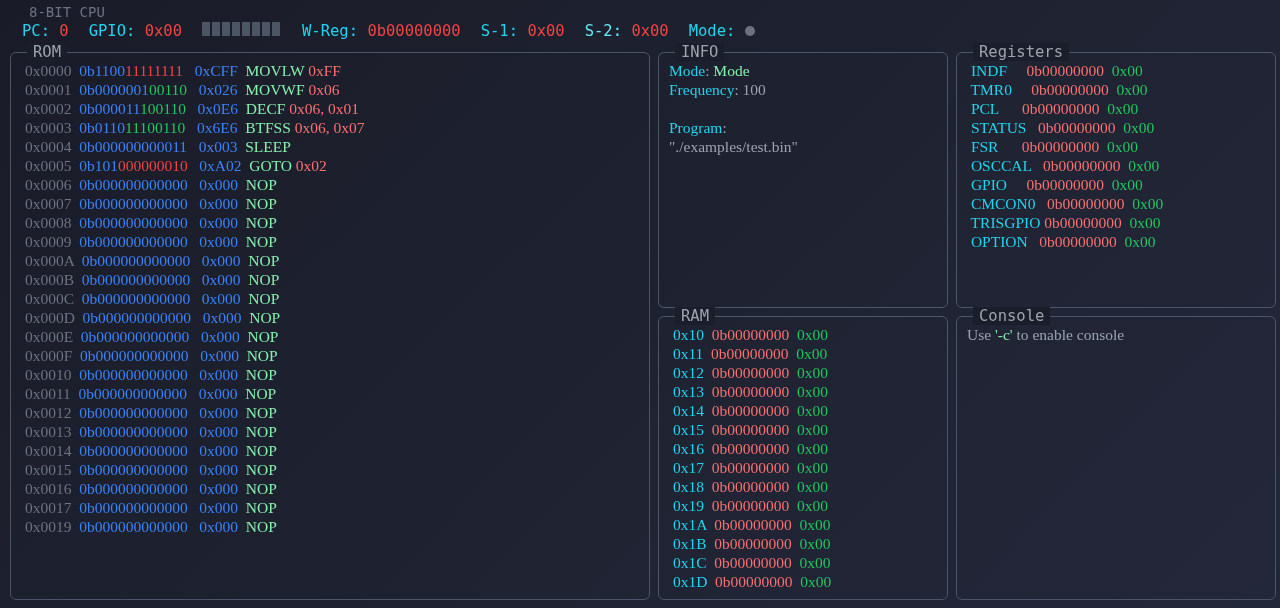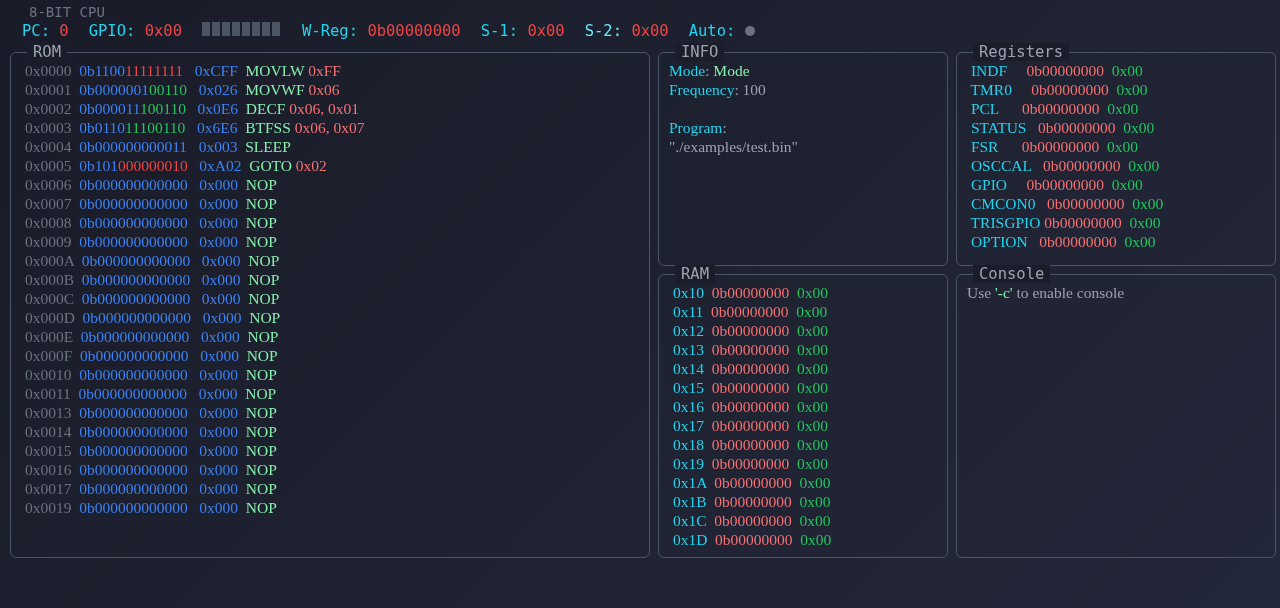--- a/index.html
+++ b/index.html
@@ -75,21 +75,21 @@
 
 <div class="title">8-BIT CPU</div>
 
 <div class="statusbar">
   <span><span class="sb-label">PC:</span> <span class="sb-val">0</span></span>
   <span><span class="sb-label">GPIO:</span> <span class="sb-val">0x00</span></span>
   <span class="bars" id="bars"><span class="bar off"></span><span class="bar off"></span><span class="bar off"></span><span class="bar off"></span><span class="bar off"></span><span class="bar off"></span><span class="bar off"></span><span class="bar off"></span></span>
   <span><span class="sb-label">W-Reg:</span> <span class="sb-val">0b00000000</span></span>
   <span><span class="sb-label">S-1:</span> <span class="sb-val">0x00</span></span>
   <span><span class="s2">S-2:</span> <span class="sb-val">0x00</span></span>
-  <span><span class="sb-label">Auto:</span> <span class="carrydot"></span></span>
+  <span><span class="sb-label">Mode:</span> <span class="carrydot"></span></span>
 </div>
 
 <div class="grid">
   <div class="panel rom">
     <div class="panel-title">ROM</div>
     <div id="rom-body">
         <div class="line"> <span class="addr">0x0000</span>  <span class="bin">0b1100<span class="hi">11111111</span></span>   <span class="hex">0xCFF</span>  <span class="mnem">MOVLW</span> <span class="arg">0xFF</span></div>
         <div class="line"> <span class="addr">0x0001</span>  <span class="bin">0b0000001<span class="g">00110</span></span>   <span class="hex">0x026</span>  <span class="mnem">MOVWF</span> <span class="arg">0x06</span></div>
         <div class="line"> <span class="addr">0x0002</span>  <span class="bin">0b000011<span class="g">100110</span></span>   <span class="hex">0x0E6</span>  <span class="mnem">DECF</span> <span class="arg">0x06, 0x01</span></div>
         <div class="line"> <span class="addr">0x0003</span>  <span class="bin">0b0110<span class="g">11100110</span></span>   <span class="hex">0x6E6</span>  <span class="mnem">BTFSS</span> <span class="arg">0x06, 0x07</span></div>
@@ -100,20 +100,21 @@
         <div class="line"> <span class="addr">0x0008</span>  <span class="bin">0b000000000000</span>   <span class="hex">0x000</span>  <span class="mnem">NOP</span></div>
         <div class="line"> <span class="addr">0x0009</span>  <span class="bin">0b000000000000</span>   <span class="hex">0x000</span>  <span class="mnem">NOP</span></div>
         <div class="line"> <span class="addr">0x000A</span>  <span class="bin">0b000000000000</span>   <span class="hex">0x000</span>  <span class="mnem">NOP</span></div>
         <div class="line"> <span class="addr">0x000B</span>  <span class="bin">0b000000000000</span>   <span class="hex">0x000</span>  <span class="mnem">NOP</span></div>
         <div class="line"> <span class="addr">0x000C</span>  <span class="bin">0b000000000000</span>   <span class="hex">0x000</span>  <span class="mnem">NOP</span></div>
         <div class="line"> <span class="addr">0x000D</span>  <span class="bin">0b000000000000</span>   <span class="hex">0x000</span>  <span class="mnem">NOP</span></div>
         <div class="line"> <span class="addr">0x000E</span>  <span class="bin">0b000000000000</span>   <span class="hex">0x000</span>  <span class="mnem">NOP</span></div>
         <div class="line"> <span class="addr">0x000F</span>  <span class="bin">0b000000000000</span>   <span class="hex">0x000</span>  <span class="mnem">NOP</span></div>
         <div class="line"> <span class="addr">0x0010</span>  <span class="bin">0b000000000000</span>   <span class="hex">0x000</span>  <span class="mnem">NOP</span></div>
         <div class="line"> <span class="addr">0x0011</span>  <span class="bin">0b000000000000</span>   <span class="hex">0x000</span>  <span class="mnem">NOP</span></div>
+        <div class="line"> <span class="addr">0x0012</span>  <span class="bin">0b000000000000</span>   <span class="hex">0x000</span>  <span class="mnem">NOP</span></div>
         <div class="line"> <span class="addr">0x0013</span>  <span class="bin">0b000000000000</span>   <span class="hex">0x000</span>  <span class="mnem">NOP</span></div>
         <div class="line"> <span class="addr">0x0014</span>  <span class="bin">0b000000000000</span>   <span class="hex">0x000</span>  <span class="mnem">NOP</span></div>
         <div class="line"> <span class="addr">0x0015</span>  <span class="bin">0b000000000000</span>   <span class="hex">0x000</span>  <span class="mnem">NOP</span></div>
         <div class="line"> <span class="addr">0x0016</span>  <span class="bin">0b000000000000</span>   <span class="hex">0x000</span>  <span class="mnem">NOP</span></div>
         <div class="line"> <span class="addr">0x0017</span>  <span class="bin">0b000000000000</span>   <span class="hex">0x000</span>  <span class="mnem">NOP</span></div>
         <div class="line"> <span class="addr">0x0019</span>  <span class="bin">0b000000000000</span>   <span class="hex">0x000</span>  <span class="mnem">NOP</span></div>
       </div>
   </div>
 
   <div class="panel reg">
@@ -125,21 +126,21 @@
         <div class="line"> <span class="regname">STATUS   </span><span class="regbin">0b00000000</span>  <span class="reghex">0x00</span></div>
         <div class="line"> <span class="regname">FSR      </span><span class="regbin">0b00000000</span>  <span class="reghex">0x00</span></div>
         <div class="line"> <span class="regname">OSCCAL   </span><span class="regbin">0b00000000</span>  <span class="reghex">0x00</span></div>
         <div class="line"> <span class="regname">GPIO     </span><span class="regbin">0b00000000</span>  <span class="reghex">0x00</span></div>
         <div class="line"> <span class="regname">CMCON0   </span><span class="regbin">0b00000000</span>  <span class="reghex">0x00</span></div>
         <div class="line"> <span class="regname">TRISGPIO </span><span class="regbin">0b00000000</span>  <span class="reghex">0x00</span></div>
         <div class="line"> <span class="regname">OPTION   </span><span class="regbin">0b00000000</span>  <span class="reghex">0x00</span></div>
       </div>
   </div>
 
-  <div class="panel info" style="height:214px">
+  <div class="panel info" style="height:256px">
     <div class="panel-title">INFO</div>
     <div class="line"><span class="cyan">Mode</span>: <span class="green">Mode</span></div>
     <div class="line"><span class="cyan">Frequency</span>: <span>100</span></div>
     <div class="line">&nbsp;</div>
     <div class="line"><span class="cyan">Program</span>:</div>
     <div class="line">"./examples/test.bin"</div>
   </div>
 
   <div class="panel ram">
     <div class="panel-title">RAM</div>

